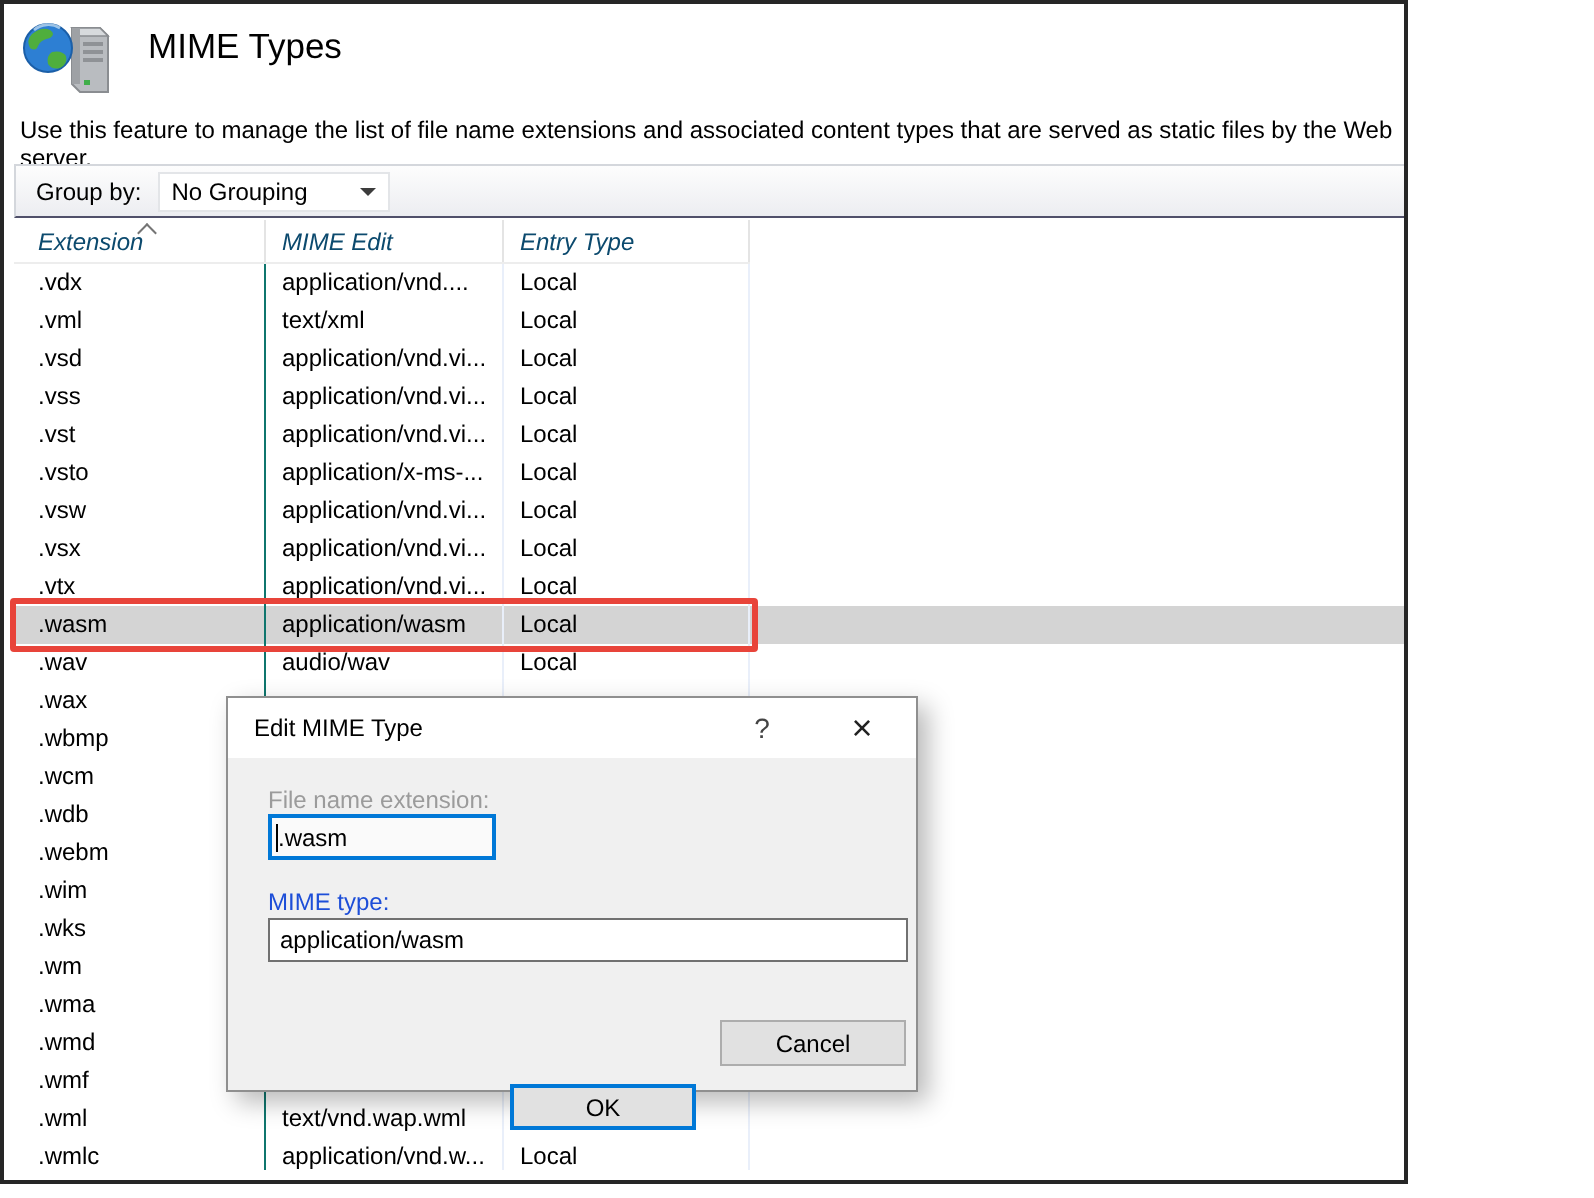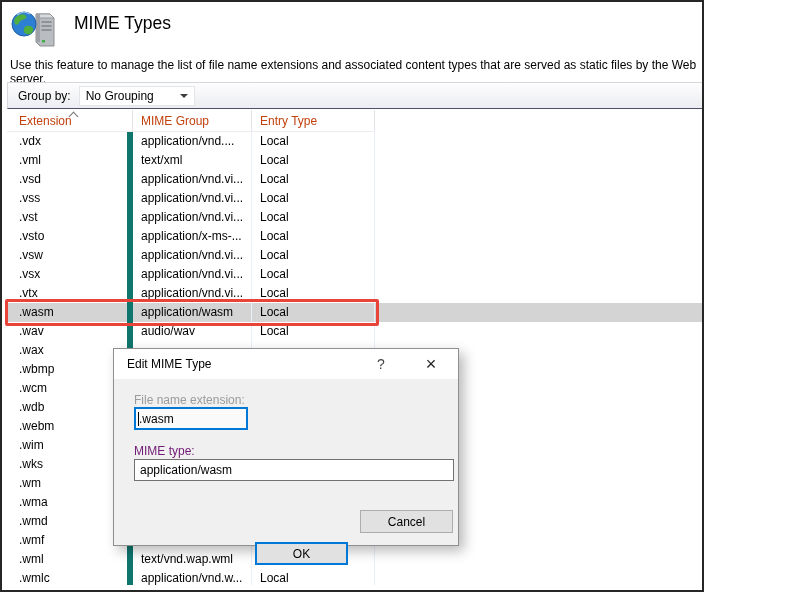--- a/index.html
+++ b/index.html
@@ -23,31 +23,31 @@
   .groupby-label { font-size:12px; color:#000; margin-left:10px; }
   .groupby-select {
     margin-left:8px; width:116px; height:20px; background:#ffffff;
     border:1px solid #e3e5e8; display:flex; align-items:center; justify-content:space-between;
     font-size:12px; color:#000; padding:0 6px; cursor:default;
   }
   .dd-arrow { width:0; height:0; border-left:4px solid transparent; border-right:4px solid transparent; border-top:4px solid #3c3c3c; }
 
   
   .list-header { position:absolute; left:5px; top:108px; height:22px; display:flex; background:#fff; border-bottom:1px solid #ededed; }
-  .hcell { font-size:12px; color:#c2410c; display:flex; align-items:center; padding-left:12px; border-right:1px solid #e4e4e4; }
+  .hcell { font-size:12px; color:#0c4a6e; display:flex; align-items:center; padding-left:12px; border-right:1px solid #e4e4e4;font-style:italic; }
   .hc0 { width:126px; } .hc1 { width:119px; padding-left:8px; } .hc2 { width:123px; padding-left:8px; }
   .sort-caret { position:absolute; left:68px; top:108px; width:8px; height:8px; }
   .sort-caret::before { content:""; position:absolute; left:0; top:3px; width:6px; height:6px;
     border-left:1px solid #757575; border-top:1px solid #757575; transform:rotate(45deg); }
 
   .list-body { position:absolute; left:5px; top:130px; width:758px; height:453px; overflow:hidden; }
   .list-row { display:flex; height:19px; background:#fff; }
   .list-row.selected { background:#d4d4d4; }
   .cell { font-size:12px; color:#000; line-height:19px; white-space:nowrap; overflow:hidden; }
-  .c0 { width:126px; padding-left:12px; border-right:6px solid #0f766e; }
+  .c0 { width:126px; padding-left:12px; border-right:1px solid #0f766e; }
   .c1 { width:119px; padding-left:8px; border-right:1px solid #e9effa; }
   .c2 { width:123px; padding-left:8px; border-right:1px solid #e9effa; }
 
   
   .annotation-box {
     position:absolute; left:3px; top:297px; width:374px; height:27px;
     border:3px solid #e8443a; border-radius:2px; pointer-events:none; z-index:5;
   }
 
   
@@ -69,21 +69,21 @@
   .dlg-title { font-size:12px; color:#000; margin-left:13px; }
   .dlg-help { position:absolute; right:62px; top:0; width:30px; height:30px; display:flex; align-items:center; justify-content:center; font-size:14px; color:#444; cursor:default; }
   .dlg-close { position:absolute; right:10px; top:0; width:34px; height:30px; display:flex; align-items:center; justify-content:center; font-size:18px; color:#222; cursor:default; }
   .dlg-label-disabled { position:absolute; left:20px; top:44px; font-size:12px; color:#9b9b9b; }
   .dlg-ext-input {
     position:absolute; left:20px; top:58px; width:114px; height:23px;
     background:#fafafa; border:2px solid #0078d7; font-size:12px; color:#000;
     display:flex; align-items:center; padding-left:2px;
   }
   .caret-bar { display:inline-block; width:1px; height:14px; background:#000; margin-right:0px; }
-  .dlg-label { position:absolute; left:20px; top:95px; font-size:12px; color:#701a75; }
+  .dlg-label { position:absolute; left:20px; top:95px; font-size:12px; color:#1d4ed8; }
   .dlg-mime-input {
     position:absolute; left:20px; top:110px; width:320px; height:22px;
     background:#ffffff; border:1px solid #717171; font-size:12px; color:#000;
     display:flex; align-items:center; padding-left:5px;
   }
   .btn { position:absolute; top:161px; width:93px; height:23px; background:#e1e1e1;
     font-size:12px; color:#000; display:flex; align-items:center; justify-content:center; cursor:default; }
   .btn-ok { left:141px; border:2px solid #0078d7;margin-top:32px; }
   .btn-cancel { left:246px; border:1px solid #adadad;text-align:center; }
 </style>
@@ -116,21 +116,21 @@
   <div class="toolbar">
     <span class="groupby-label">Group by:</span>
     <div class="groupby-select">
       <span>No Grouping</span>
       <span class="dd-arrow"></span>
     </div>
   </div>
 
   <div class="list-header">
     <div class="hcell hc0">Extension</div>
-    <div class="hcell hc1">MIME Group</div>
+    <div class="hcell hc1">MIME Edit</div>
     <div class="hcell hc2">Entry Type</div>
   </div>
   <div class="sort-caret"></div>
 
   <div class="list-body">
       <div class="list-row">
         <div class="cell c0">.vdx</div>
         <div class="cell c1">application/vnd....</div>
         <div class="cell c2">Local</div>
       </div>

